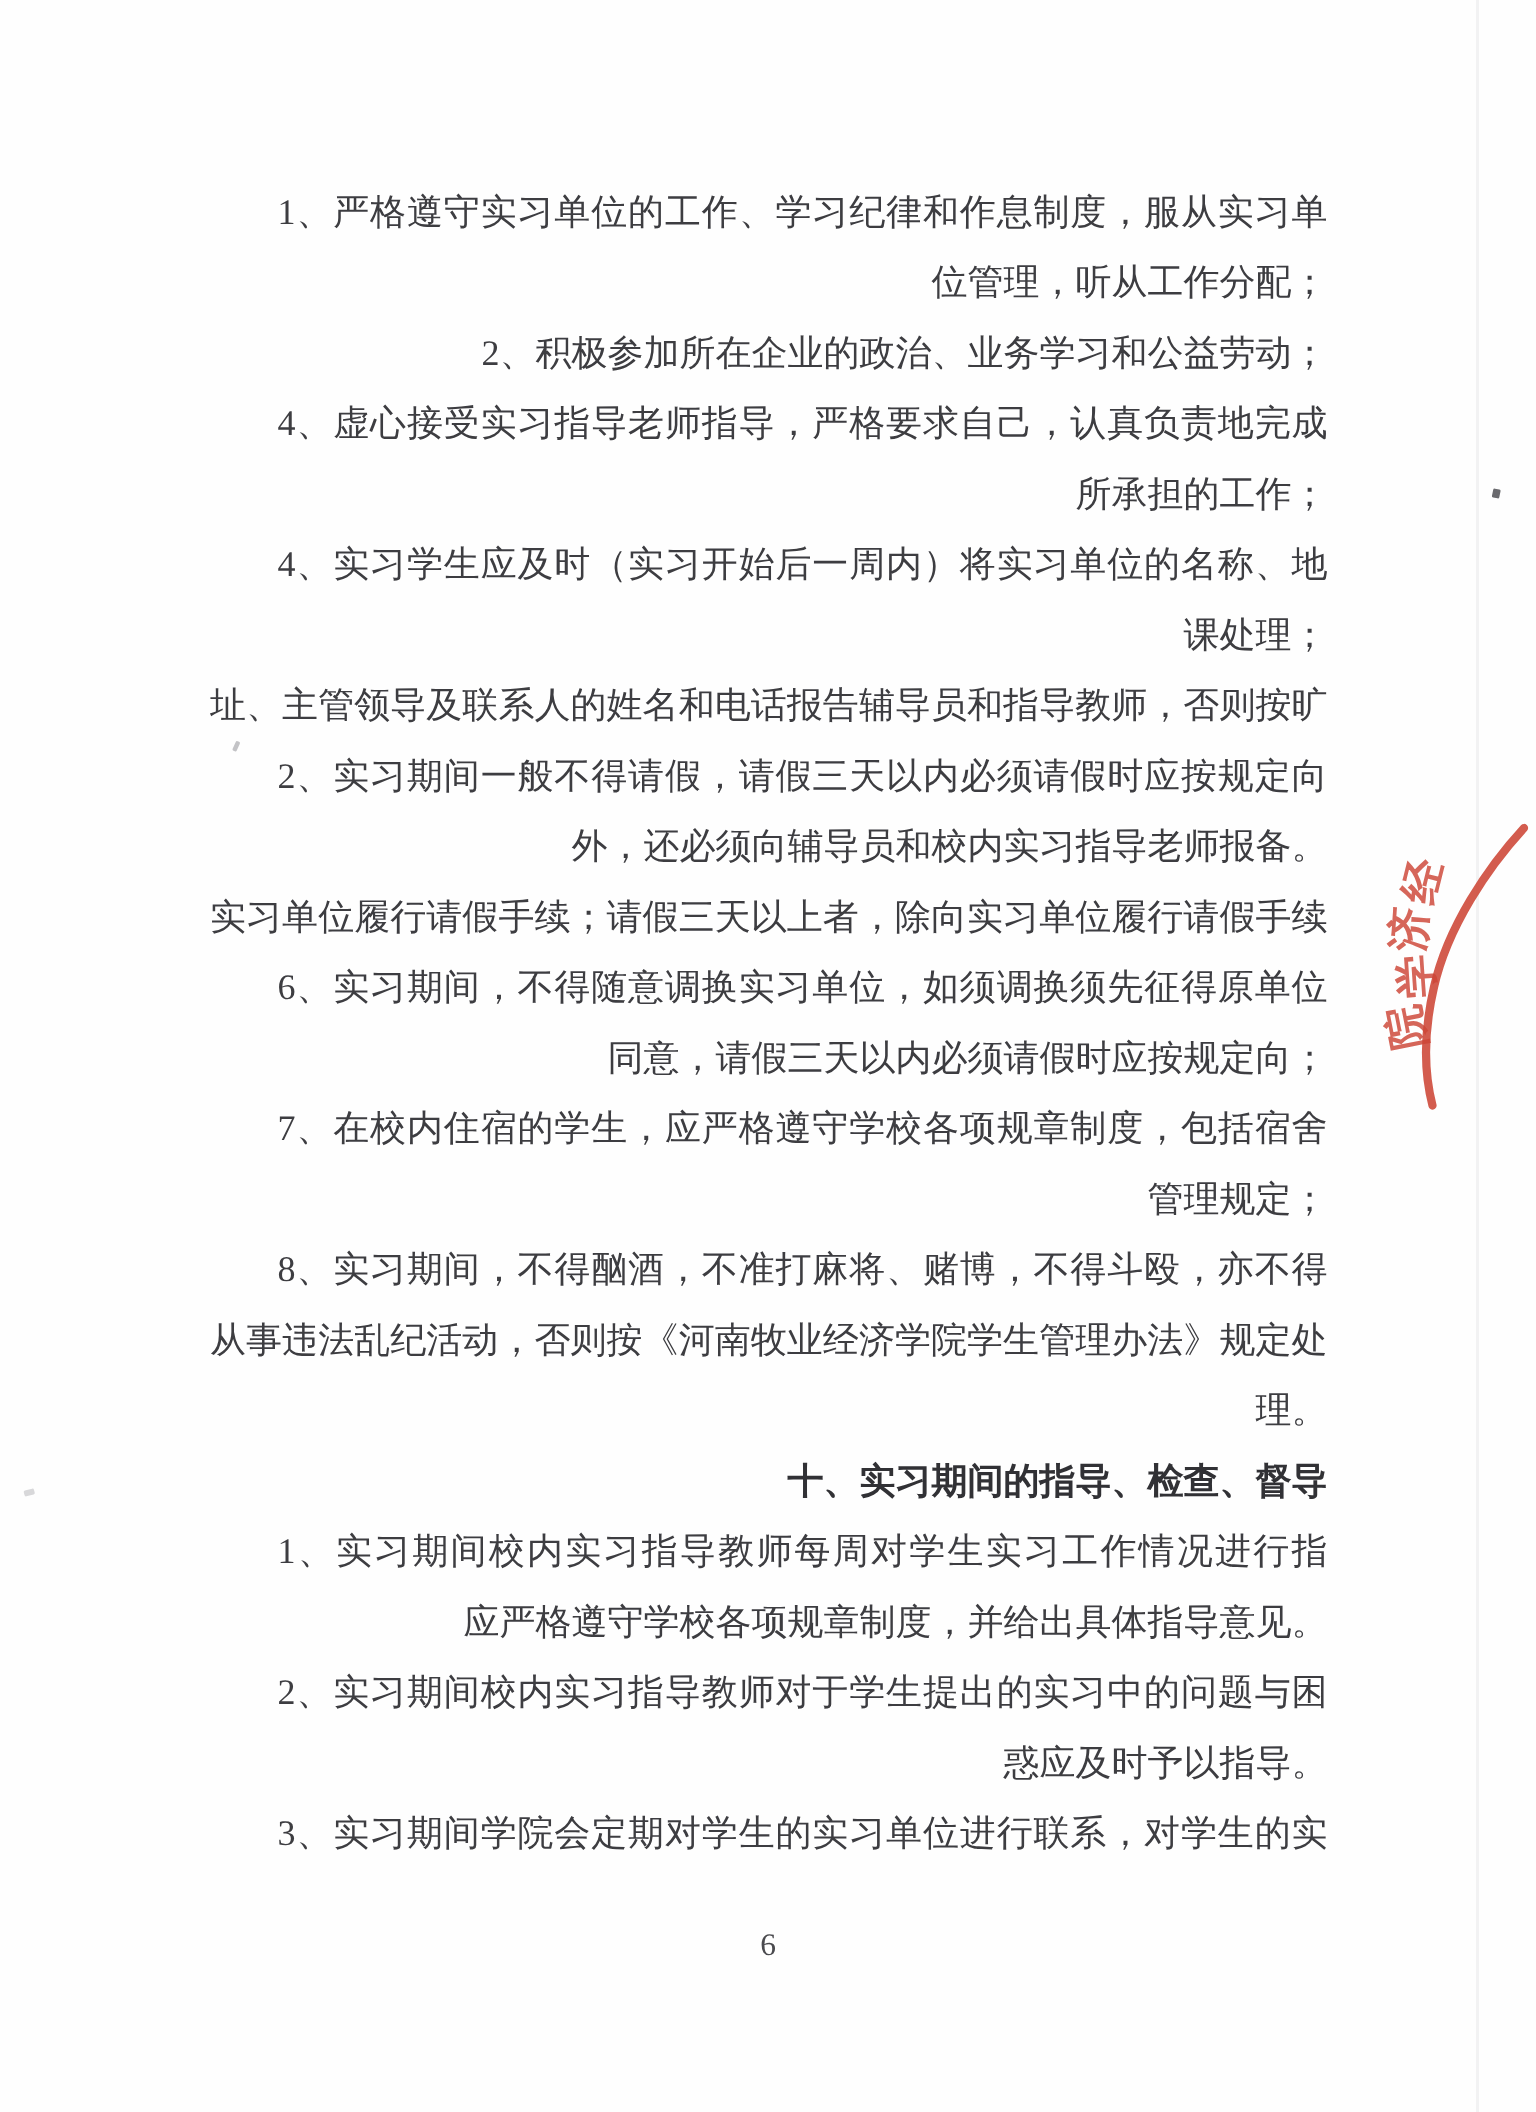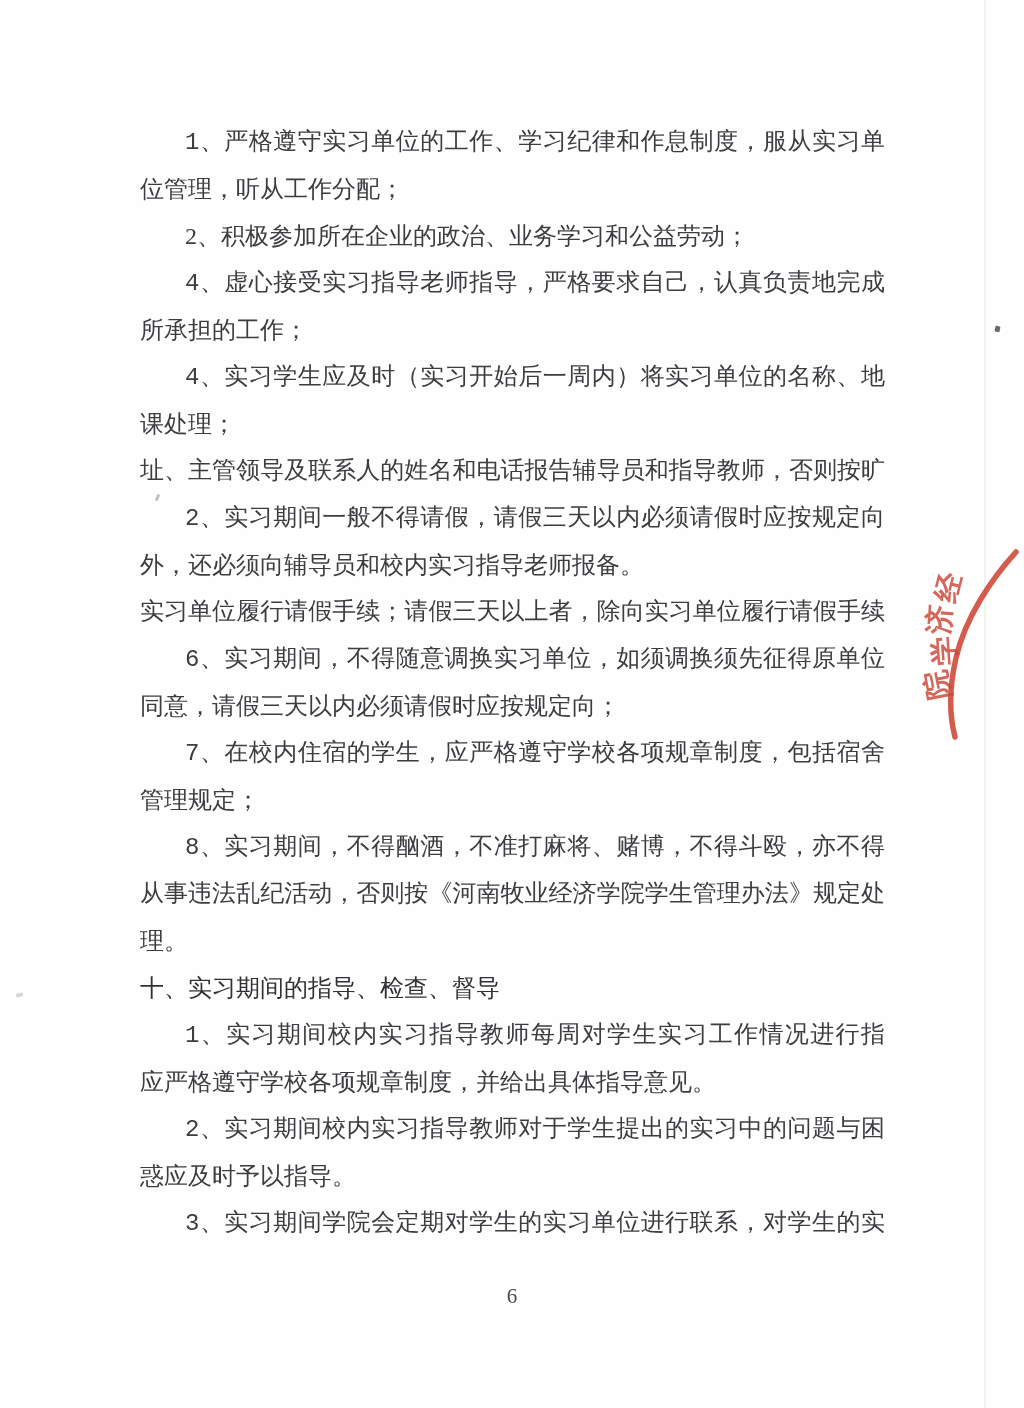--- a/index.html
+++ b/index.html
@@ -21,33 +21,32 @@
     left: 140px;
     top: 119px;
     width: 745px;
   }
   .line {
     height: 47px;
     line-height: 47px;
     font-size: 24px;
     color: #3d3d41;
     overflow: hidden;
-    text-align: left;
+    text-align: right;
     white-space: normal;
   }
   .line.justify {
     text-align: justify;
     text-align-last: justify;
-    font-family: Liberation Mono, monospace;
   }
   .line.indent {
     padding-left: 45px;
   }
   .line.bold {
-    font-weight: normal;
+    font-weight: bold;
     color: #313135;
   }
   .page-number {
     position: absolute;
     top: 1284px;
     left: 0;
     width: 100%;
     text-align: center;
     font-size: 21px;
     color: #4a4a4e;

